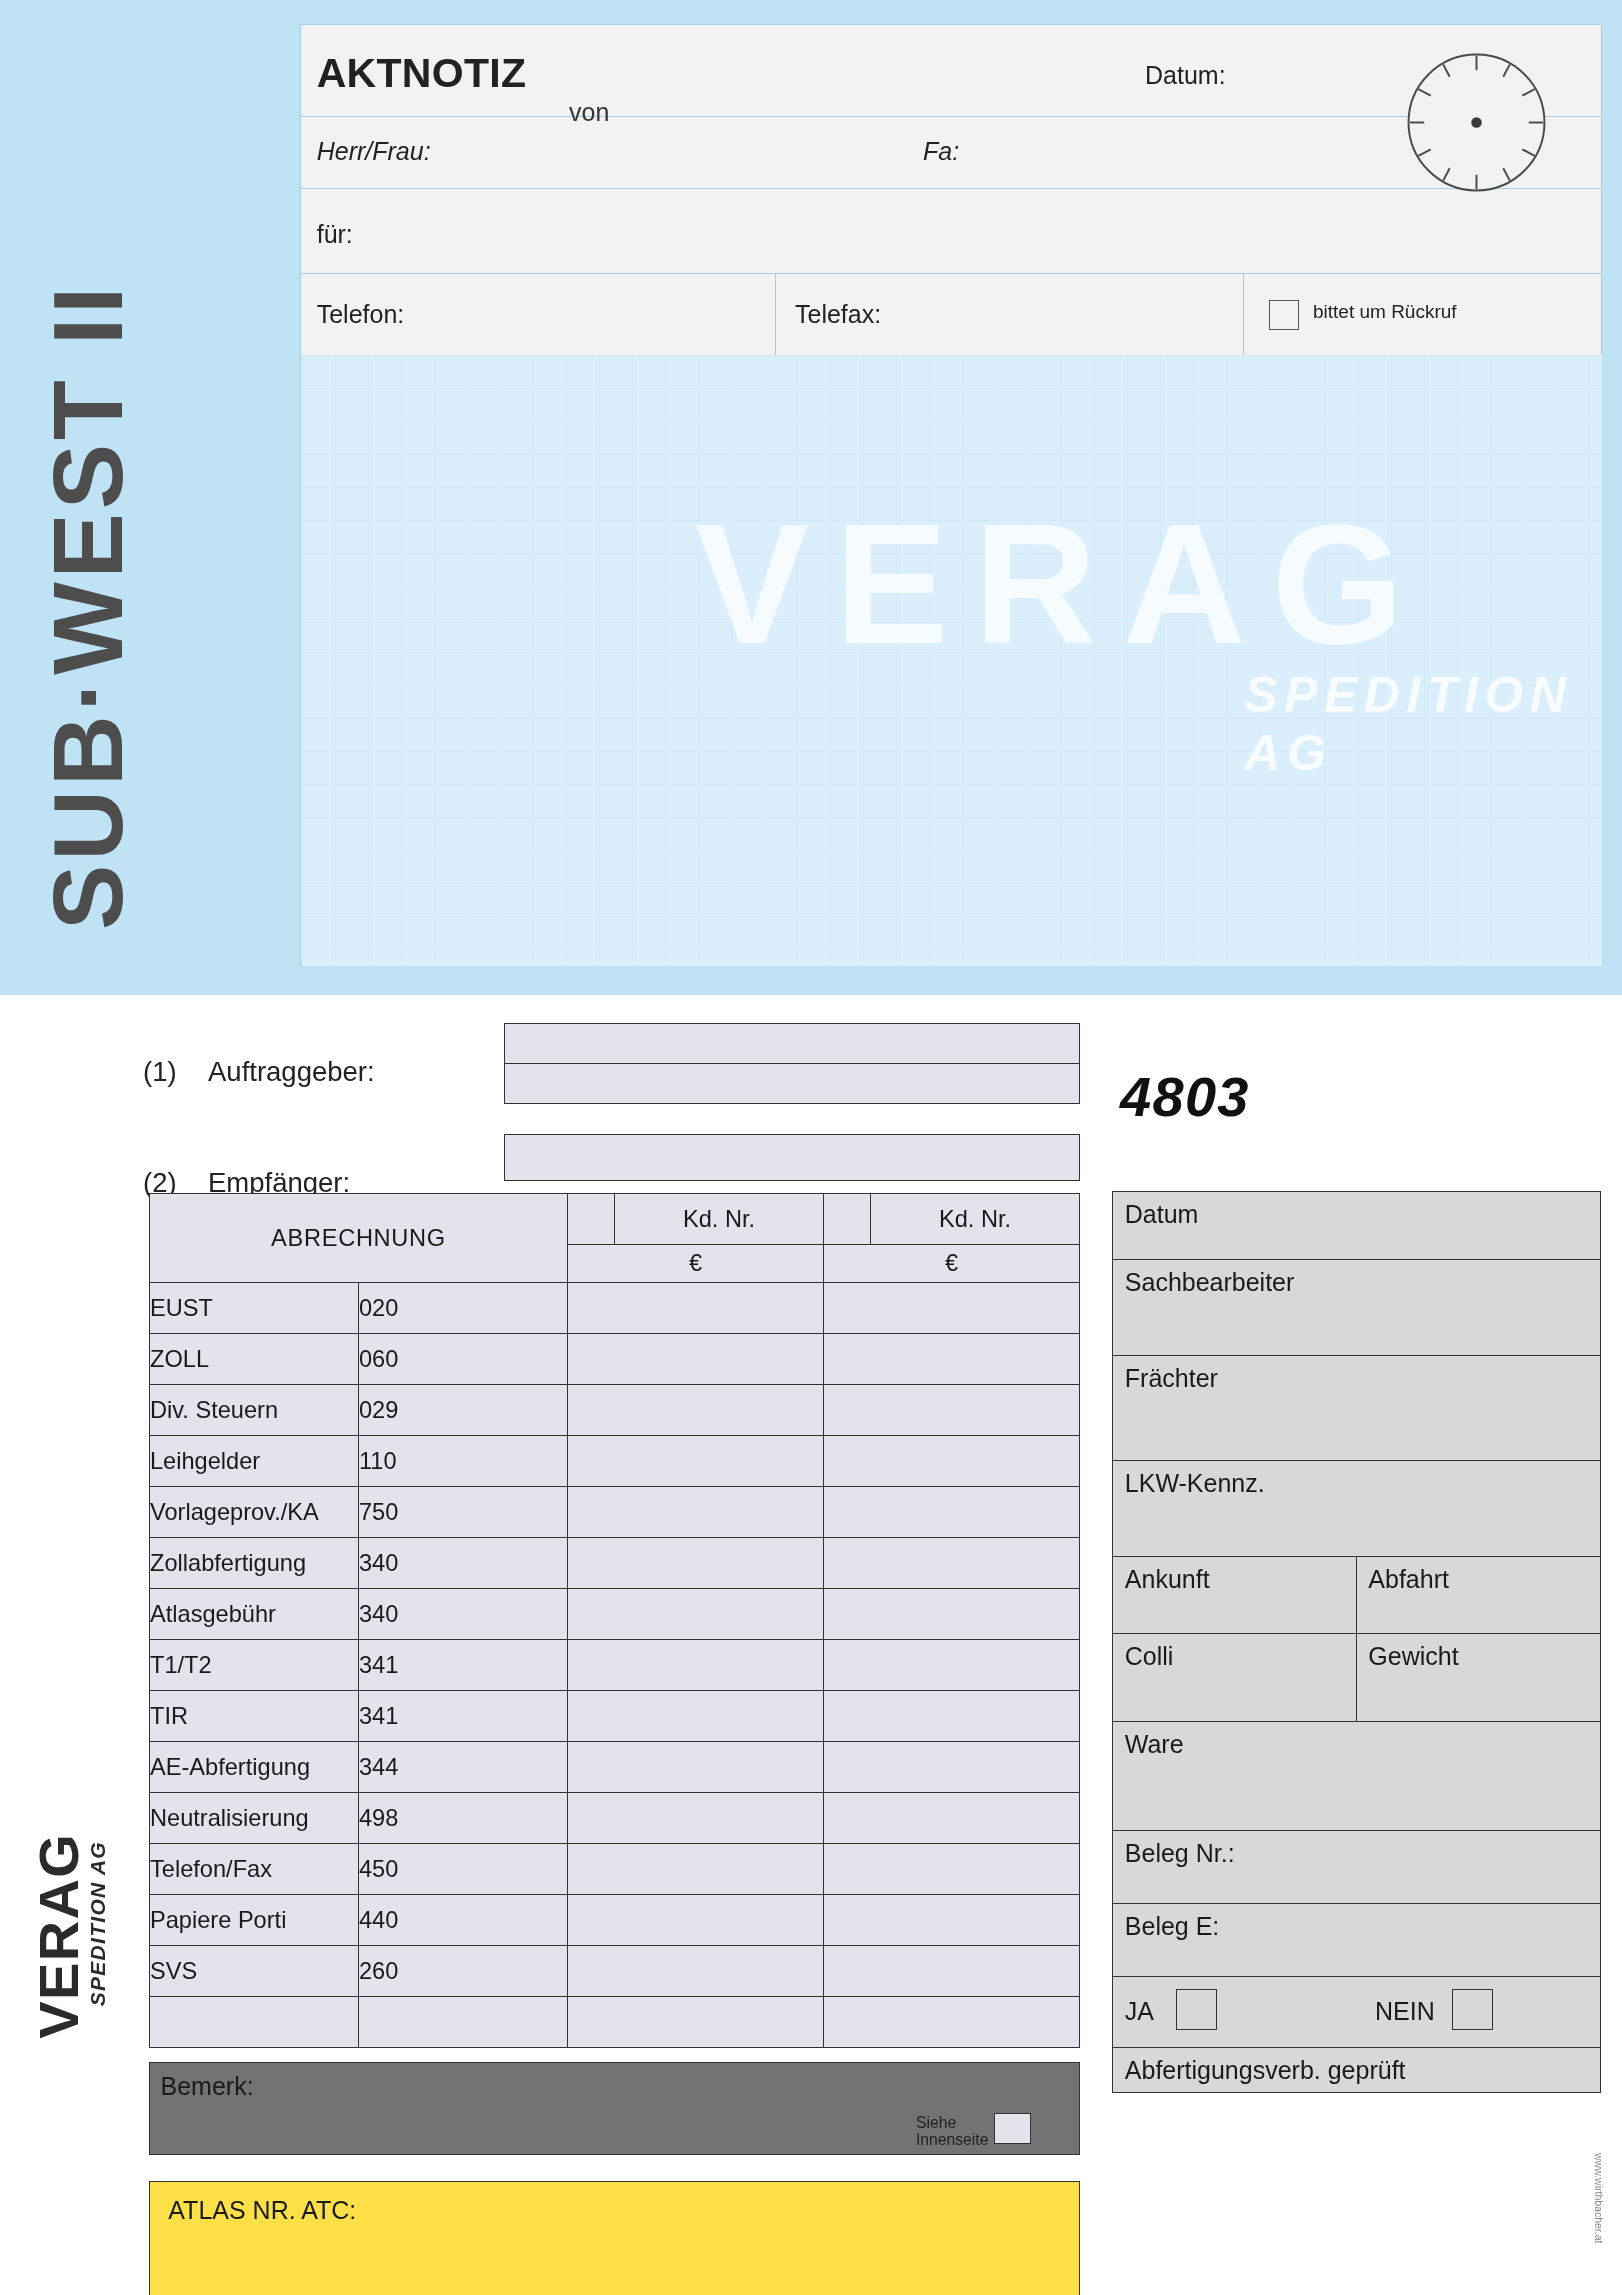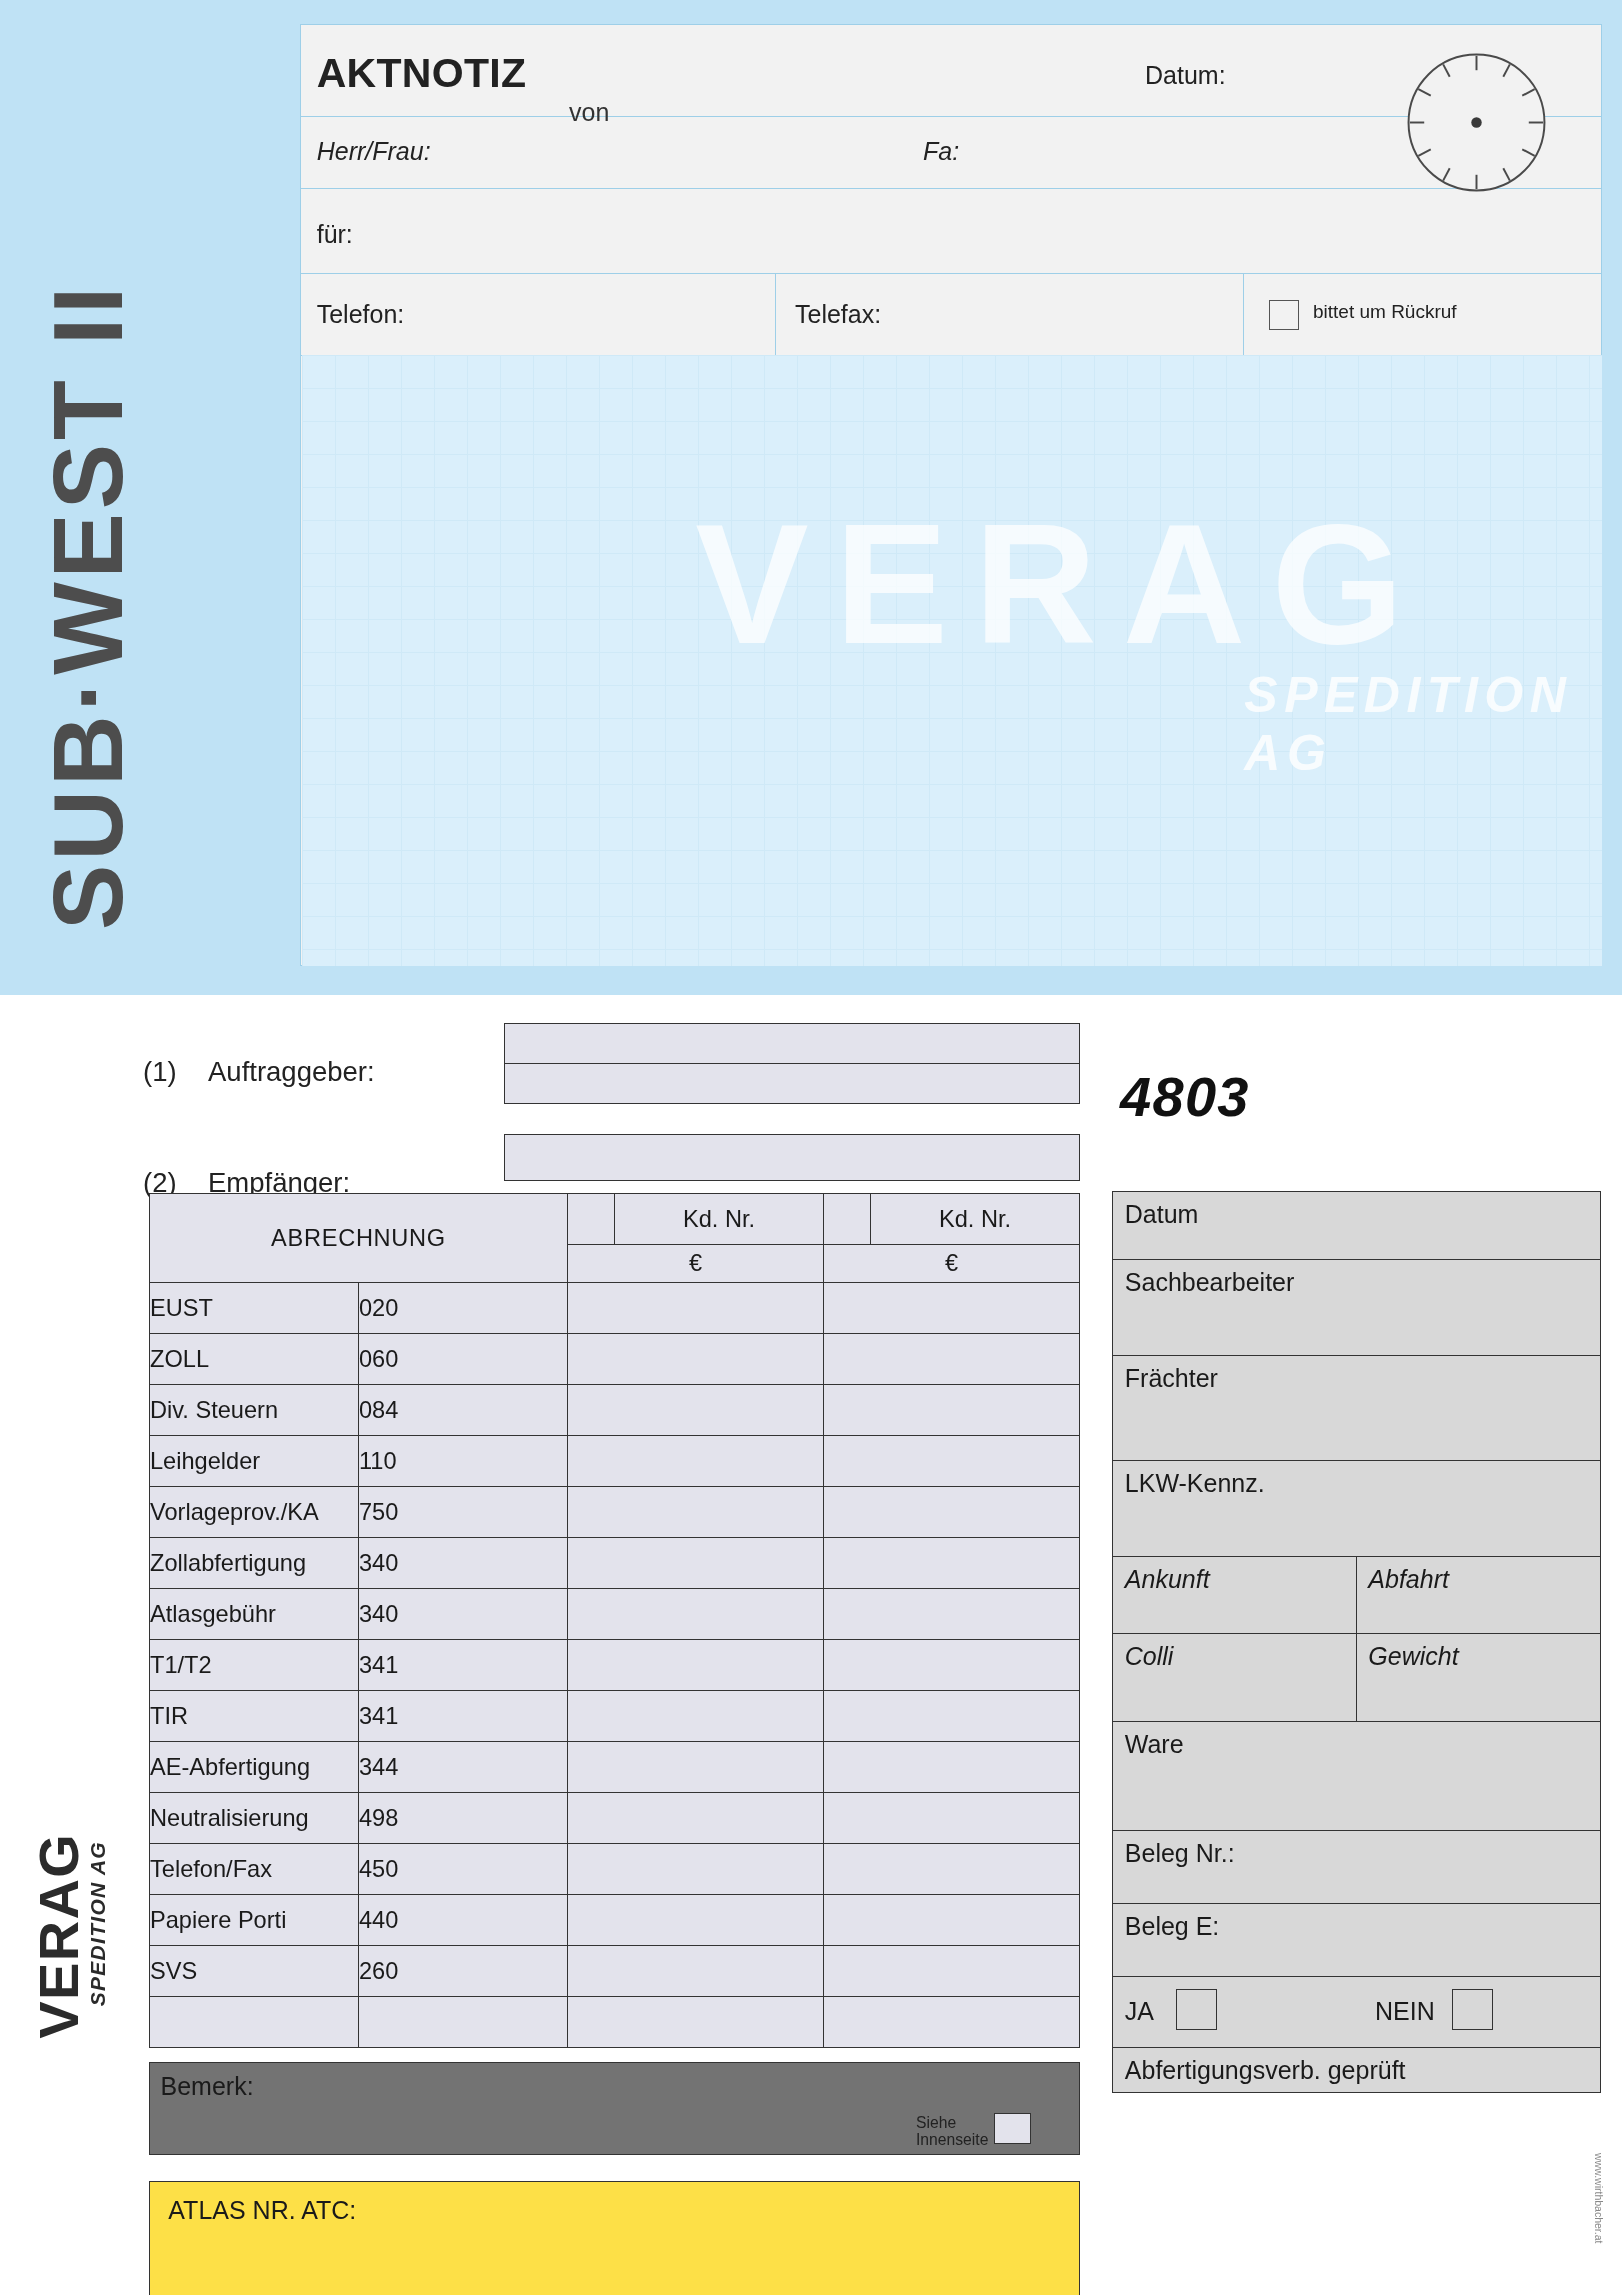--- a/index.html
+++ b/index.html
@@ -418,21 +418,20 @@
     font-size: 25px;
     color: #1a1a1a;
   }
   .rc-split {
     display: flex;
   }
   .rc-half {
     position: relative;
     width: 50%;
     box-sizing: border-box;
-    font-style: italic;
   }
   .rc-half.left { border-right: 1.3px solid #333; }
 
   .jn-row {
     position: relative;
     height: 71px;
   }
   .jn-ja {
     position: absolute;
     left: 11.8px;
@@ -570,21 +569,21 @@
         <td colspan="2"></td>
       </tr>
       <tr>
         <td class="abr-cell-label">ZOLL</td>
         <td class="abr-cell-code">060</td>
         <td colspan="2"></td>
         <td colspan="2"></td>
       </tr>
       <tr>
         <td class="abr-cell-label">Div. Steuern</td>
-        <td class="abr-cell-code">084</td>
+        <td class="abr-cell-code">029</td>
         <td colspan="2"></td>
         <td colspan="2"></td>
       </tr>
       <tr>
         <td class="abr-cell-label">Leihgelder</td>
         <td class="abr-cell-code">110</td>
         <td colspan="2"></td>
         <td colspan="2"></td>
       </tr>
       <tr>

